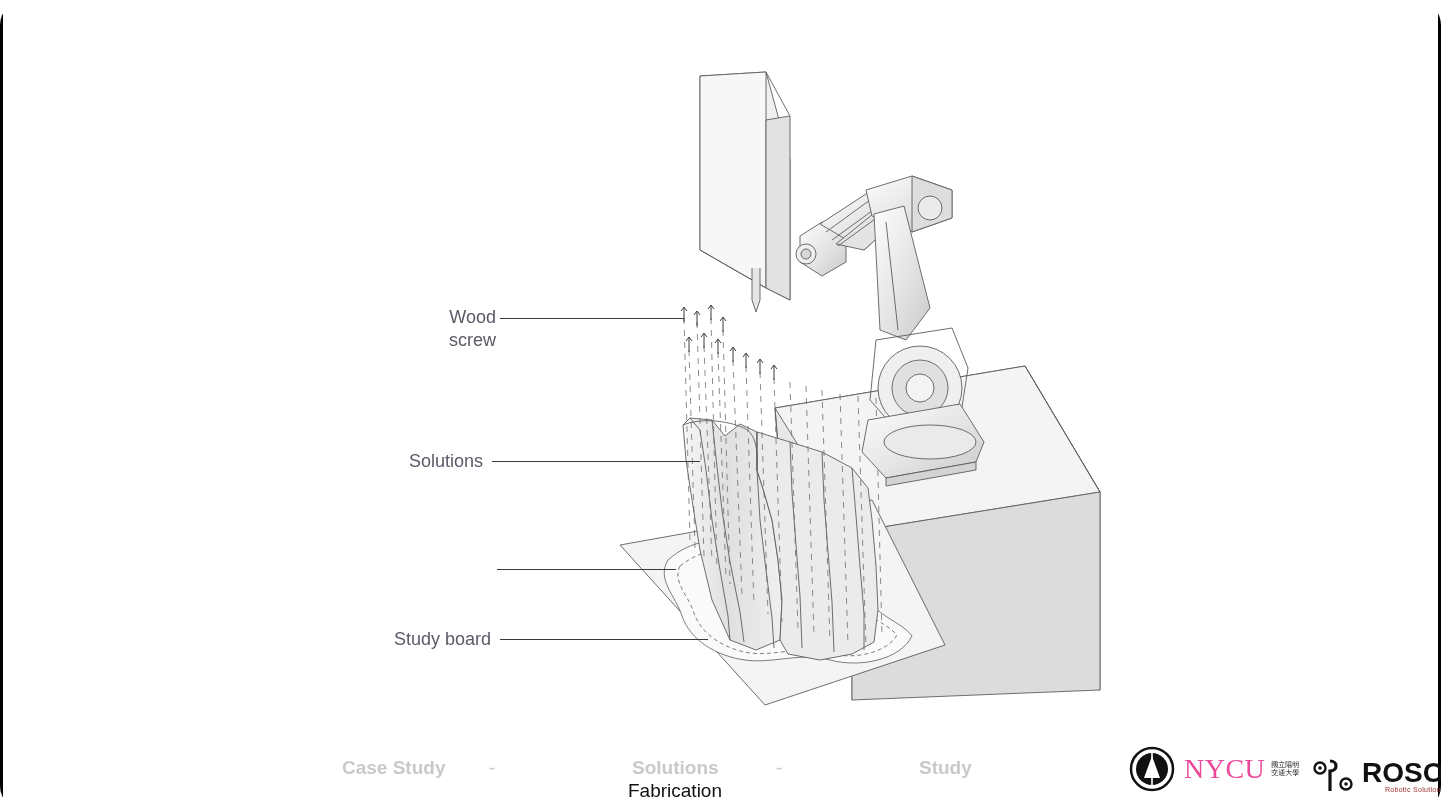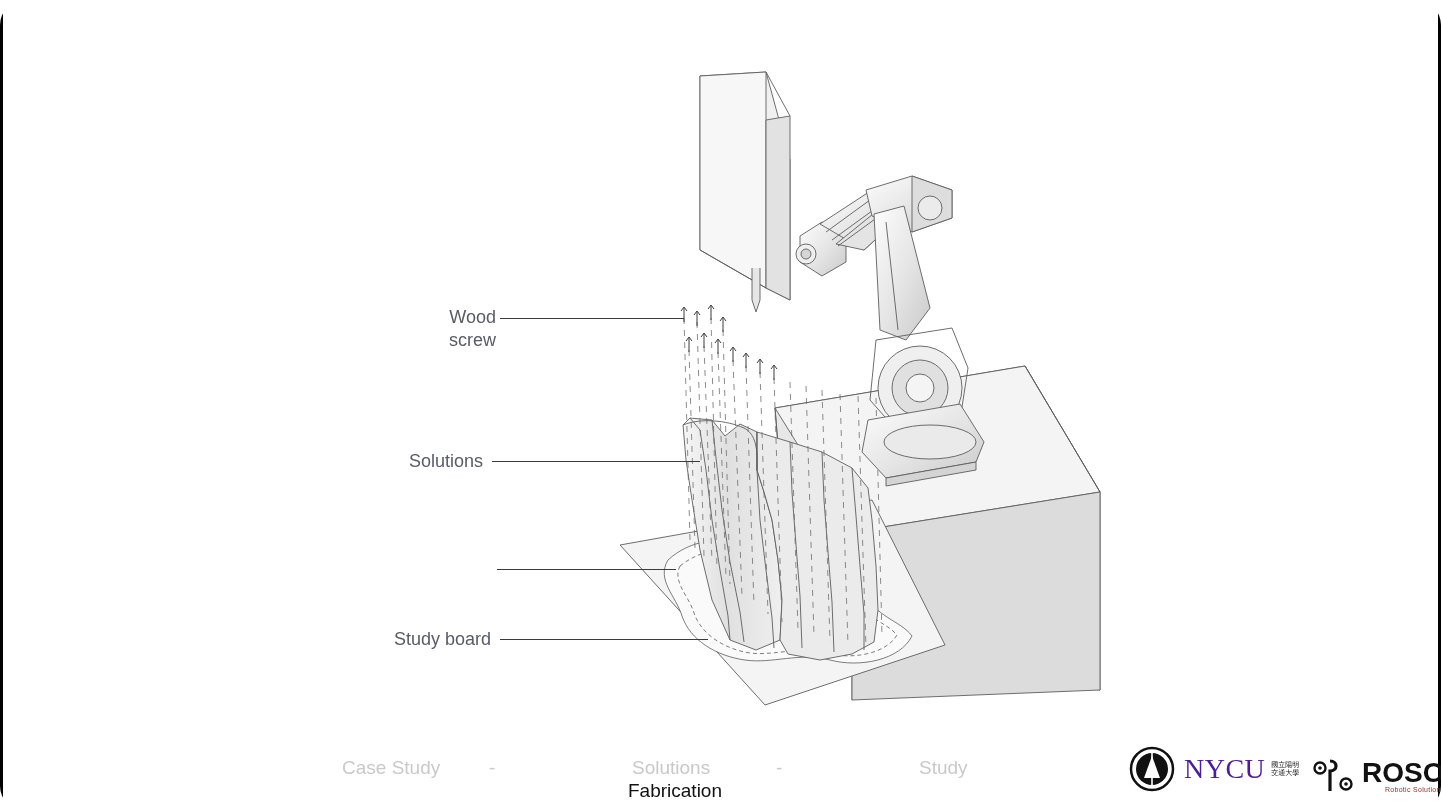--- a/index.html
+++ b/index.html
@@ -48,20 +48,21 @@
     left: 0;
     bottom: 0;
     width: 1441px;
     height: 70px;
   }
   .nav-item {
     position: absolute;
     font-size: 19px;
     color: #c9c9c9;
     white-space: nowrap;
+    font-weight: bold;
   }
   .nav-sep {
     position: absolute;
     font-size: 19px;
     color: #c9c9c9;
   }
   .nav-sub {
     position: absolute;
     font-size: 19px;
     color: #111111;
@@ -73,21 +74,21 @@
     position: absolute;
     bottom: 18px;
     display: flex;
     align-items: center;
   }
   .nycu-logo { left: 1128px; }
   .roso-logo { left: 1312px; }
 
   .nycu-text {
     font-size: 28px;
-    color: #4c1d95;
+    color: #ec4899;
     letter-spacing: 0.5px;
     margin-left: 8px;
     font-family: "Liberation Serif", serif;
   }
   .nycu-cn {
     display: inline-block;
     margin-left: 6px;
     font-size: 7px;
     line-height: 8px;
     color: #111111;

